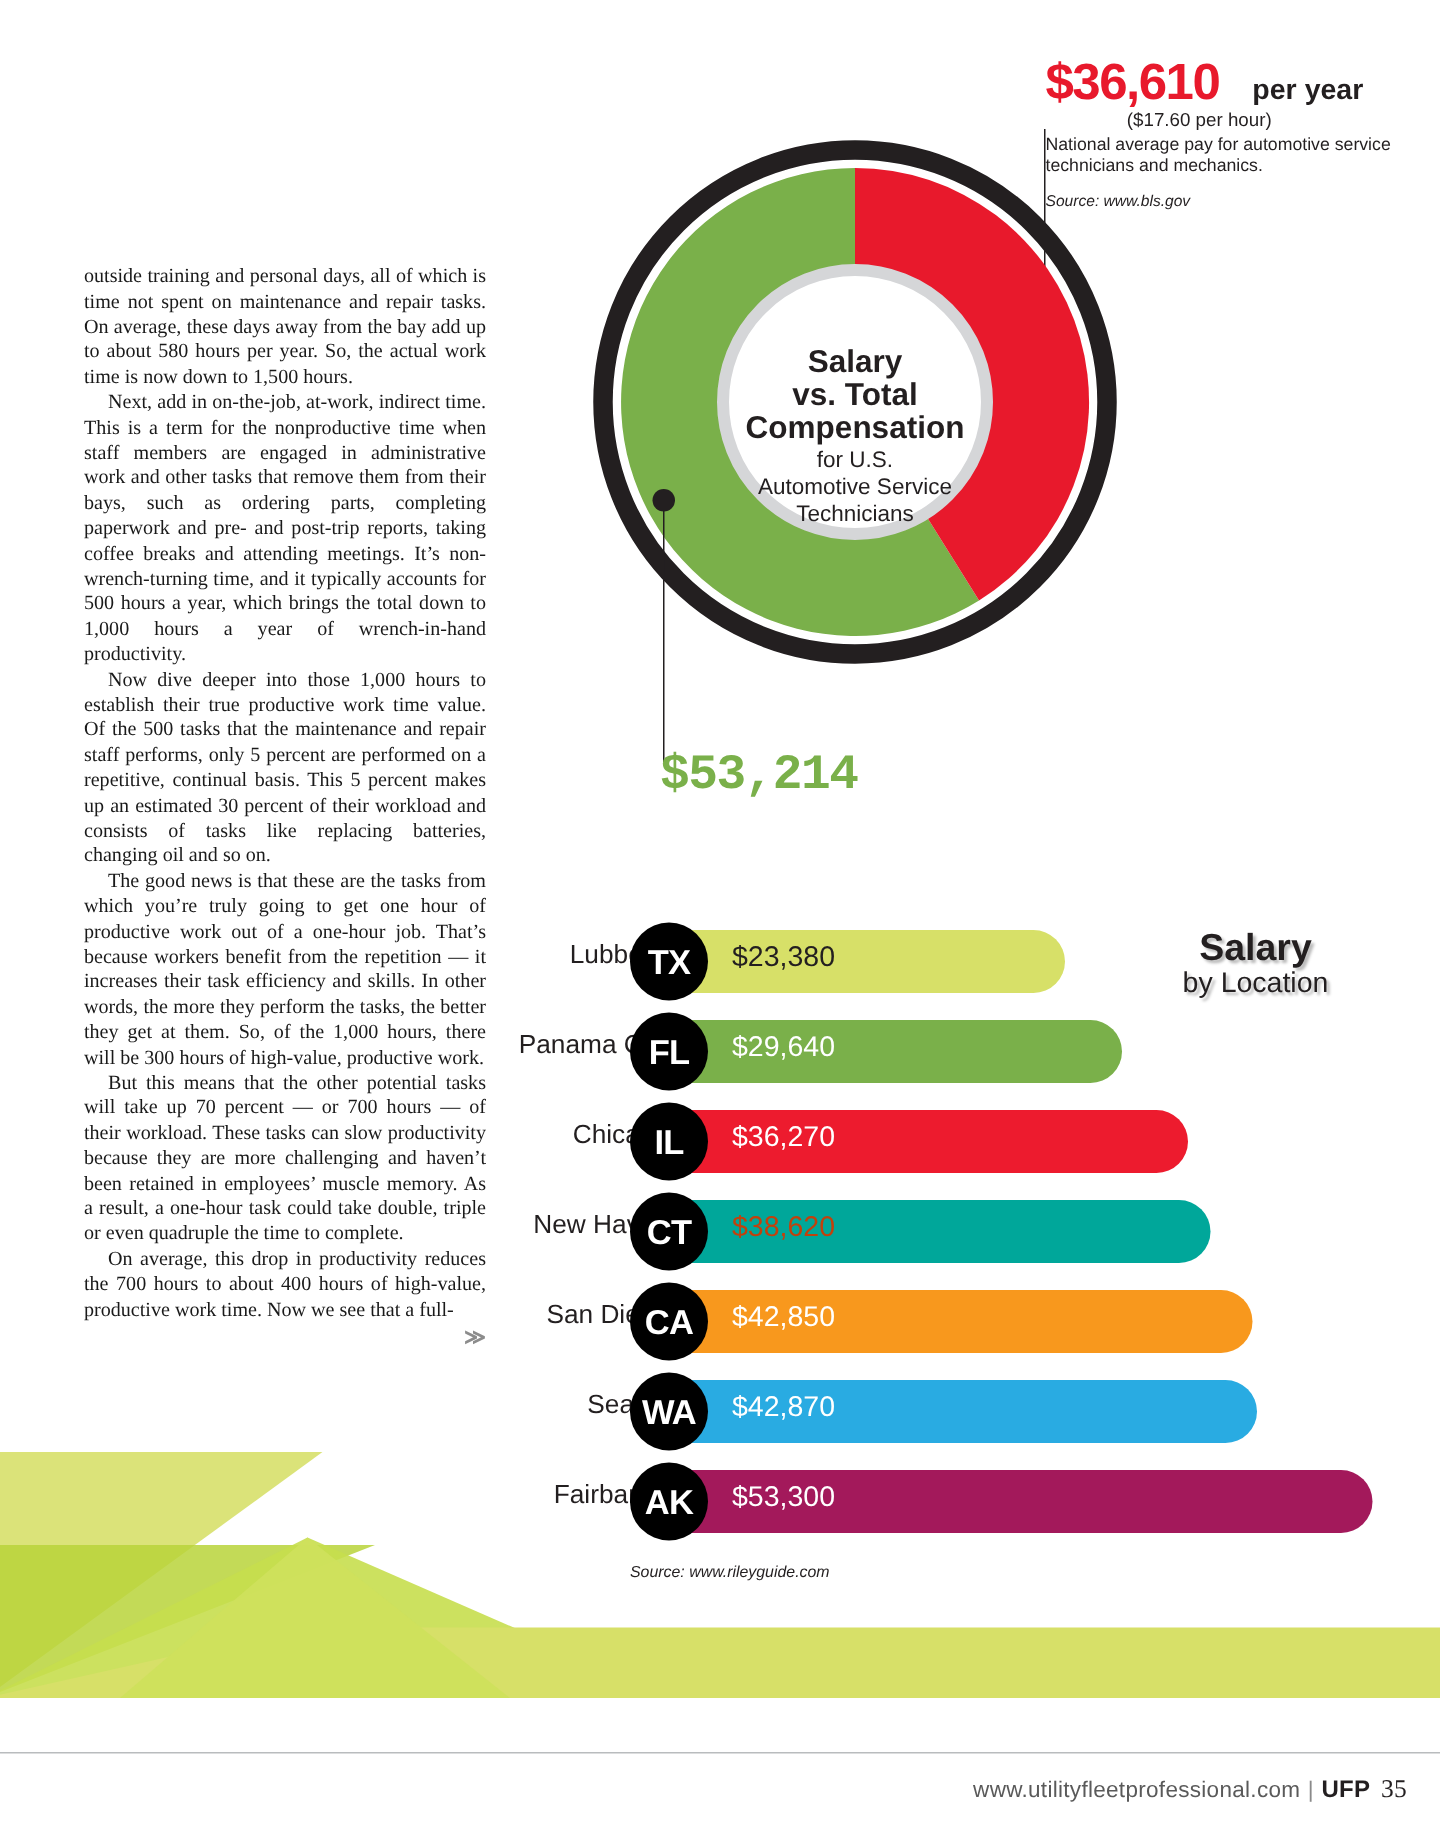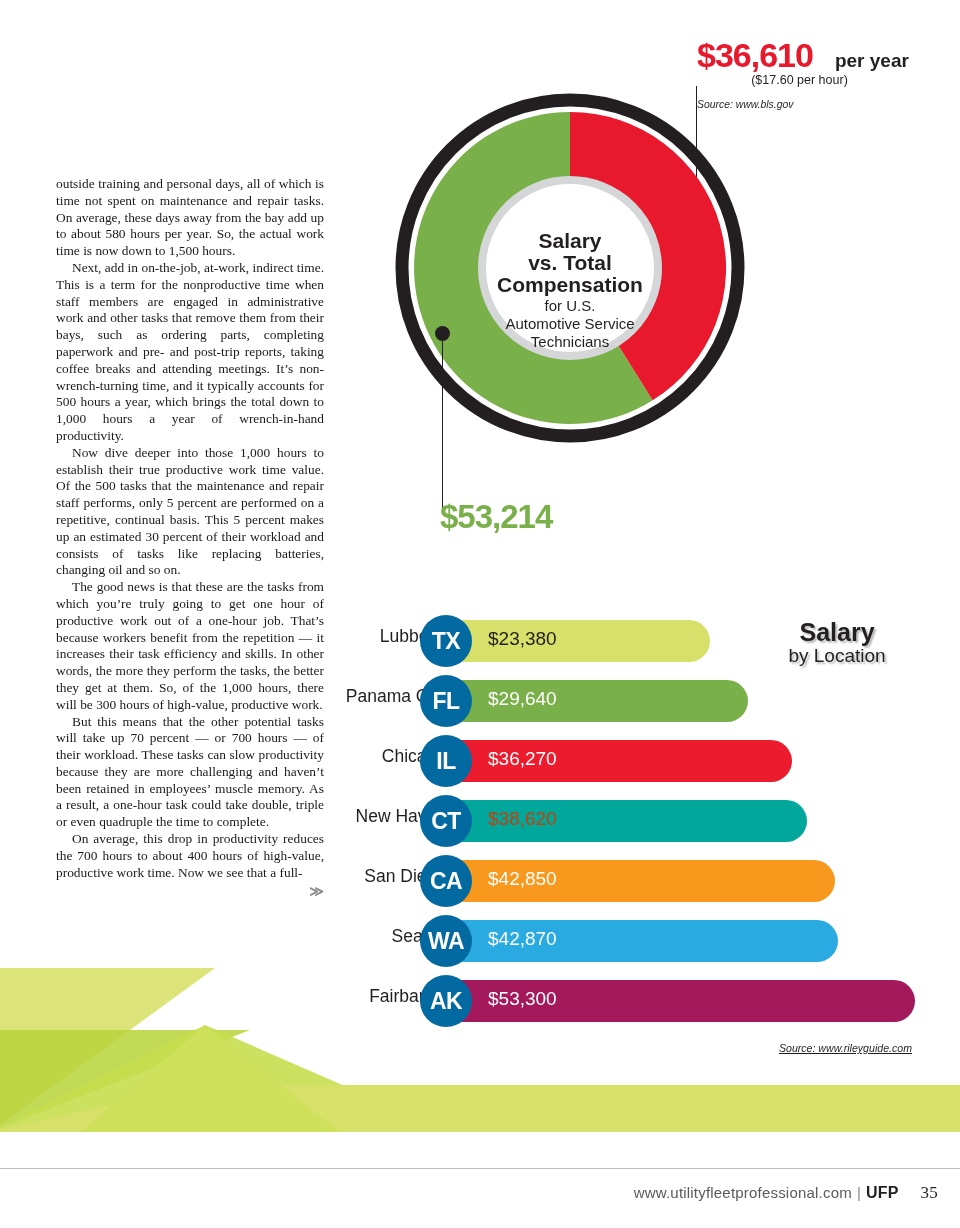--- a/index.html
+++ b/index.html
@@ -31,51 +31,51 @@
 
   
   .donut{position:absolute;left:395px;top:93px;width:350px;height:350px;}
   .donut svg{display:block;}
 
   .dot{position:absolute;width:15px;height:15px;border-radius:50%;background:#231f20;}
   .leader{position:absolute;width:1.4px;background:#231f20;}
 
   
   .callout-green{position:absolute;left:440px;top:498px;width:470px;}
-  .callout-green .big{font-size:33px;font-weight:bold;color:#7ab04a;letter-spacing:-1px;}
+  .callout-green .big{font-size:33px;font-weight:bold;color:#7ab04a;letter-spacing:-1px;font-family:Liberation Mono, monospace;}
   .callout-green .desc{font-size:12.2px;color:#231f20;margin-top:1px;}
   .callout-green .src{font-size:10.6px;font-style:italic;color:#231f20;margin-top:1px;}
 
   
   .bars{position:absolute;left:420px;top:612px;width:500px;}
   .bar-row{position:relative;height:60px;}
   .bar-city{position:absolute;right:474px;top:14px;white-space:nowrap;
             font-size:17.5px;color:#231f20;text-align:right;}
   .bar-badge{position:absolute;left:0px;top:3px;width:52px;height:52px;border-radius:50%;
-             background:#0369a1;color:#ffffff;font-size:23px;font-weight:bold;
+             background:#000000;color:#ffffff;font-size:23px;font-weight:bold;
              display:flex;align-items:center;justify-content:center;z-index:3;
              letter-spacing:-0.5px;}
   .bar-shape{position:absolute;left:18px;top:8px;height:42px;border-radius:21px;z-index:1;}
   .bar-value{position:absolute;top:16px;left:68px;font-size:19px;font-weight:normal;z-index:4;}
-  .bars-src{position:absolute;left:420px;top:1042px;width:492px;text-align:right;
-            font-size:10.6px;font-style:italic;color:#231f20;text-decoration:underline;}
+  .bars-src{position:absolute;left:420px;top:1042px;width:492px;text-align:left;
+            font-size:10.6px;font-style:italic;color:#231f20;}
 
   
   .sd-title{position:absolute;left:742px;top:620px;width:190px;text-align:center;
             color:#231f20;text-shadow:2px 2px 2px rgba(0,0,0,0.28);}
   .sd-title .l1{font-size:25px;font-weight:bold;line-height:25px;}
   .sd-title .l2{font-size:25px;font-weight:bold;line-height:26px;}
   .sd-title .l3{font-size:19px;line-height:22px;}
 
   
   .foot-rule{position:absolute;left:0;top:1168px;width:960px;height:1px;background:#b9bcbe;}
   .footer{position:absolute;right:22px;top:1183px;font-size:15px;color:#5a5a5a;
           letter-spacing:0.2px;white-space:nowrap;}
   .footer .ufp{font-weight:bold;color:#231f20;font-size:16px;}
-  .footer .pg{font-family:"Liberation Serif",serif;color:#231f20;font-size:17px;margin-left:22px;}
+  .footer .pg{font-family:"Liberation Serif",serif;color:#231f20;font-size:17px;margin-left:7px;}
   .footer .sep{margin:0 5px;color:#8a8a8a;}
 </style>
 </head>
 <body>
 
 <div class="deco-wrap">
   <svg width="960" height="185" viewBox="0 0 960 185">
     <polygon points="-10,18 215,18 -10,182" fill="#d9e272" opacity="0.95"></polygon>
     <polygon points="-10,80 250,80 -10,182" fill="#b9d43a" opacity="0.85"></polygon>
     <polygon points="205,75 450,182 -10,182" fill="#c7de4e" opacity="0.9"></polygon>
@@ -90,20 +90,21 @@
   <p>Now dive deeper into those 1,000 hours to establish their true productive work time value. Of the 500 tasks that the maintenance and repair staff performs, only 5 percent are performed on a repetitive, continual basis. This 5 percent makes up an estimated 30 percent of their workload and consists of tasks like replacing batteries, changing oil and so on.</p>
   <p>The good news is that these are the tasks from which you’re truly going to get one hour of productive work out of a one-hour job. That’s because workers benefit from the repetition — it increases their task efficiency and skills. In other words, the more they perform the tasks, the better they get at them. So, of the 1,000 hours, there will be 300 hours of high-value, productive work.</p>
   <p>But this means that the other potential tasks will take up 70 percent — or 700 hours — of their workload. These tasks can slow productivity because they are more challenging and haven’t been retained in employees’ muscle memory. As a result, a one-hour task could take double, triple or even quadruple the time to complete.</p>
   <p>On average, this drop in productivity reduces the 700 hours to about 400 hours of high-value, productive work time. Now we see that a full-</p>
   <span class="more">≫</span>
 </div>
 
 <div class="callout-red">
   <span class="big">$36,610</span><span class="peryear">per year</span>
   <div class="hourly">($17.60 per hour)</div>
+  <div class="desc">National average pay for automotive service technicians and mechanics.</div>
   <div class="src">Source: www.bls.gov</div>
 </div>
 
 <div class="leader" style="left:696px;top:86px;height:182px;"></div>
 <div class="dot" style="left:689px;top:258px;"></div>
 
 <div class="donut">
   <svg width="350" height="350" viewBox="0 0 350 350">
     <circle cx="175" cy="175" r="168" fill="none" stroke="#231f20" stroke-width="13"></circle>
 

